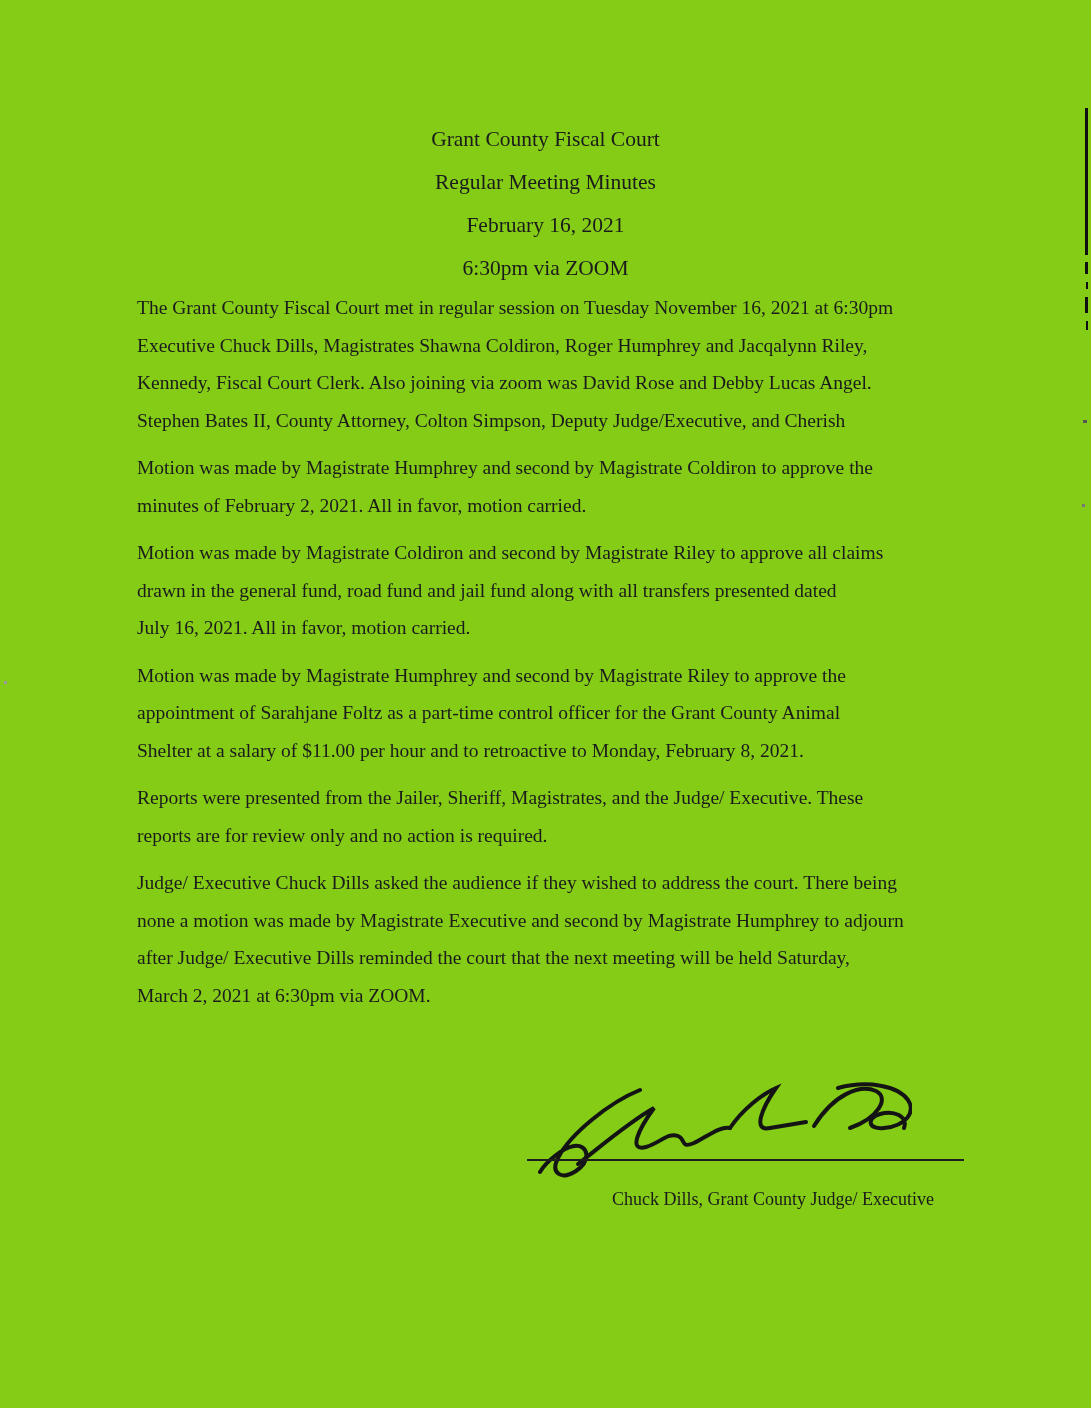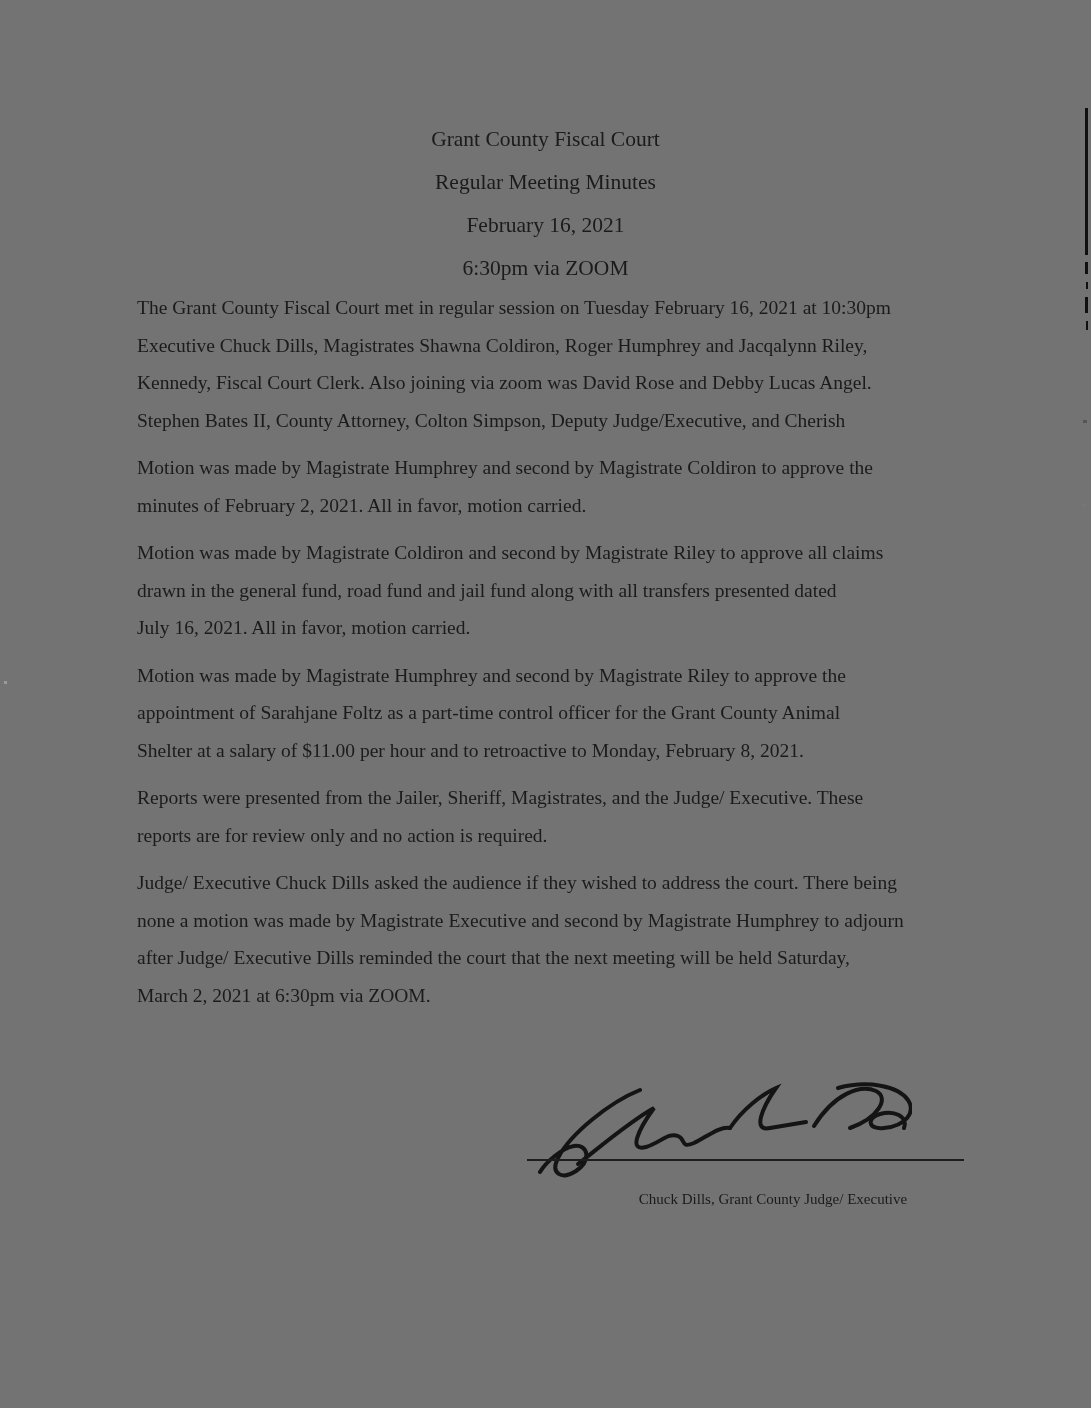--- a/index.html
+++ b/index.html
@@ -4,21 +4,21 @@
 <style>
   html, body {
     margin: 0;
     padding: 0;
     background: #e8e8e8;
   }
   .page {
     position: relative;
     width: 1091px;
     height: 1408px;
-    background: #737373;
+    background: #84cc16;
     font-family: "Liberation Serif", serif;
     color: #1b1b1b;
     overflow: hidden;
     margin: 0 auto;
   }
   .title-block {
     position: absolute;
     top: 118px;
     left: 0;
     width: 100%;
@@ -64,21 +64,21 @@
     top: 1159px;
     width: 437px;
     border-top: 2px solid #1d1d1d;
   }
   .signature-caption {
     position: absolute;
     left: 548px;
     top: 1184px;
     width: 450px;
     text-align: center;
-    font-size: 15px;
+    font-size: 18px;
     line-height: 30px;
     white-space: pre;
   }
   
   .artifact {
     position: absolute;
     background: #101010;
   }
   .art-line-solid   { left: 1085px; top: 108px; width: 3px; height: 147px; }
   .art-dash-1       { left: 1085px; top: 262px; width: 3px; height: 12px; }
@@ -96,21 +96,21 @@
 
   <div class="title-block">
       <div class="text-line">Grant County Fiscal Court</div>
       <div class="text-line">Regular Meeting Minutes</div>
       <div class="text-line">February 16, 2021</div>
       <div class="text-line">6:30pm via ZOOM</div>
     </div>
 
   <div class="body-text">
     <div class="paragraph">
-        <div class="text-line">The Grant County Fiscal Court met in regular session on Tuesday February 16, 2021 at 10:30pm</div>
+        <div class="text-line">The Grant County Fiscal Court met in regular session on Tuesday November 16, 2021 at 6:30pm</div>
         <div class="text-line">Executive Chuck Dills, Magistrates Shawna Coldiron, Roger Humphrey and Jacqalynn Riley,</div>
         <div class="text-line">Kennedy, Fiscal Court Clerk. Also joining via zoom was David Rose and Debby Lucas Angel.</div>
         <div class="text-line">Stephen Bates II, County Attorney, Colton Simpson, Deputy Judge/Executive, and Cherish</div>
       </div>
     <div class="paragraph">
         <div class="text-line">Motion was made by Magistrate Humphrey and second by Magistrate Coldiron to approve the</div>
         <div class="text-line">minutes of February 2, 2021. All in favor, motion carried.</div>
       </div>
     <div class="paragraph">
         <div class="text-line">Motion was made by Magistrate Coldiron and second by Magistrate Riley to approve all claims</div>

